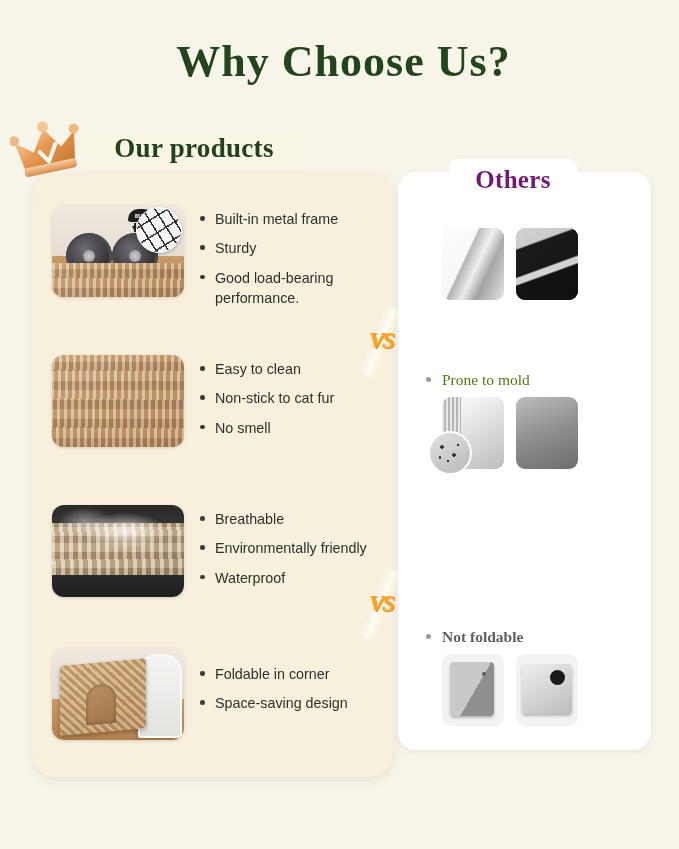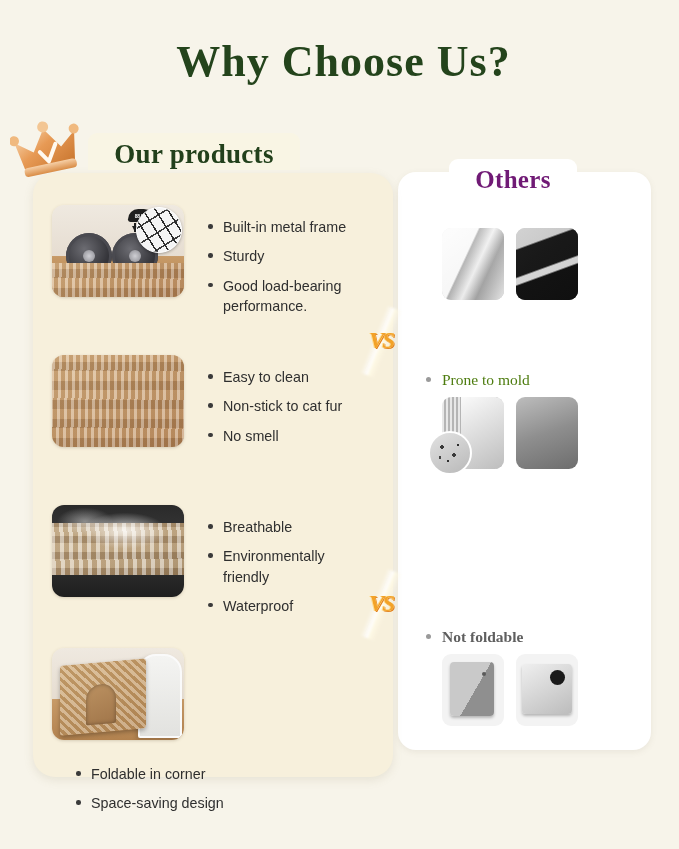--- a/index.html
+++ b/index.html
@@ -28,21 +28,21 @@
   .products-card{
     position:absolute;left:33px;top:173px;width:360px;height:604px;
     background:#f7f0dc;border-radius:22px;
     box-shadow:0 3px 10px rgba(150,135,100,.16);
   }
 
   
   .tab-products{
     position:absolute;left:88px;top:133px;width:212px;height:37px;
     background:#f9f5e4;border-radius:9px 9px 0 0;
-    display:flex;align-items:flex-end;justify-content:center;
+    display:flex;align-items:flex-start;justify-content:center;
   }
   .tab-products span{
     font-family:"Liberation Serif", serif;font-weight:bold;
     font-size:27px;color:#22401b;letter-spacing:.3px;
   }
   .tab-others{
     position:absolute;left:449px;top:159px;width:128px;height:42px;
     background:#ffffff;border-radius:9px 9px 0 0;
     display:flex;align-items:center;justify-content:center;
   }
@@ -64,21 +64,21 @@
   .p-bullets{margin-left:14px;padding-top:4px;}
   .p-bullets li{
     list-style:none;position:relative;padding-left:17px;
     color:#2f2f2f;font-size:14.3px;line-height:1.42;margin-bottom:9px;
     max-width:185px;
   }
   .p-bullets li:before{
     content:"";position:absolute;left:2px;top:7px;
     width:4.5px;height:4.5px;border-radius:50%;background:#3a3a3a;
   }
-  .p-bullets ul{margin:8px;padding:0;}
+  .p-bullets ul{margin:0;padding:0;}
 
   
   .o-item{position:absolute;left:424px;width:215px;}
   .o-head{
     position:relative;padding-left:18px;
     font-family:"Liberation Serif", serif;
     font-size:15.5px;color:#4d7c0f;
   }
   .o-head.bold{font-weight:bold;color:#5f5f5f;}
   .o-head:before{
@@ -318,21 +318,21 @@
     </div>
     <div class="p-bullets">
       <ul>
         <li>Breathable</li>
         <li>Environmentally friendly</li>
         <li>Waterproof</li>
       </ul>
     </div>
   </div>
 
-  <div class="p-row" style="top:648px;flex-direction:column;">
+  <div class="p-row" style="top:648px;">
     <div class="p-thumb">
       <div class="ph room"></div>
       <div class="cabinet"></div>
       <div class="fold-panel"></div>
     </div>
     <div class="p-bullets" style="padding-top:16px;">
       <ul>
         <li>Foldable in corner</li>
         <li>Space-saving design</li>
       </ul>

